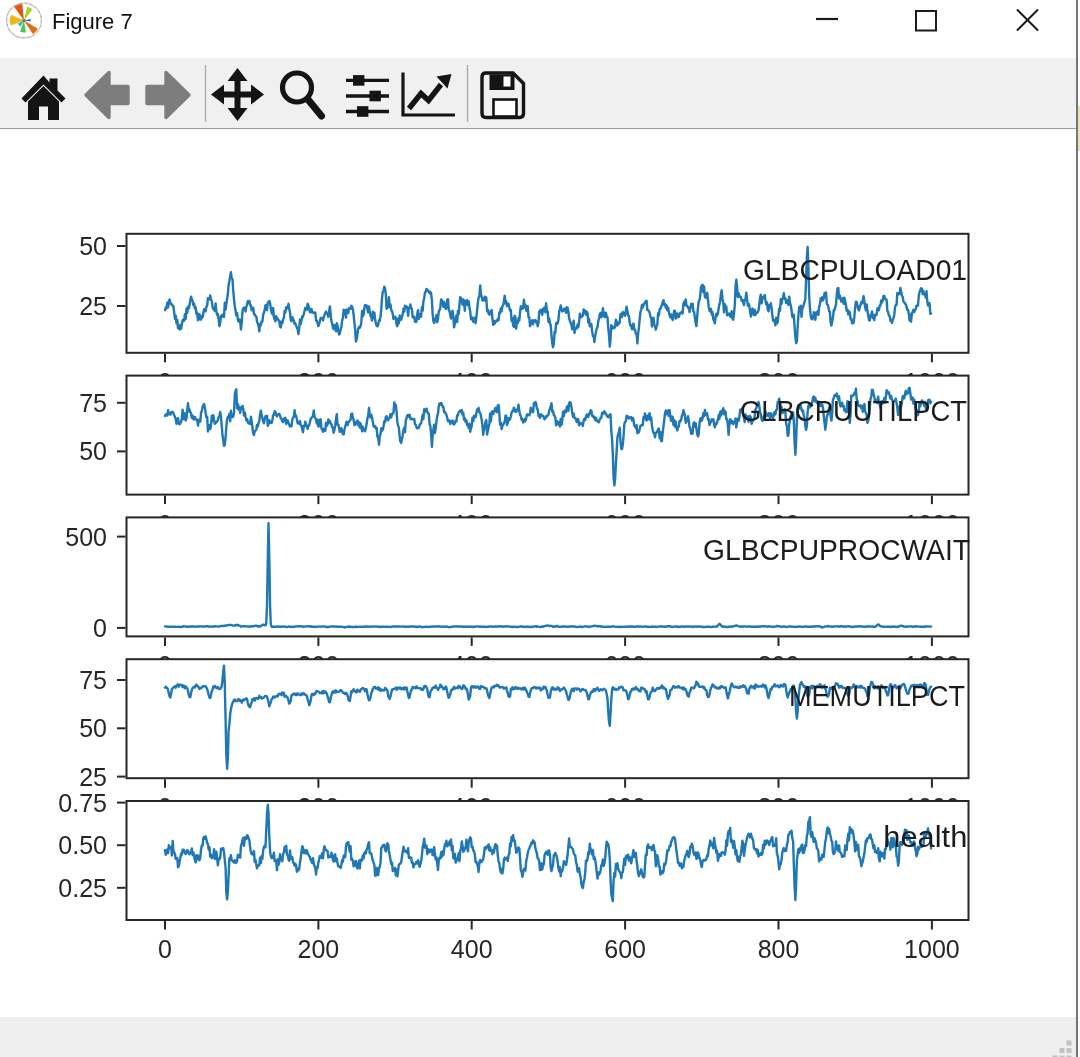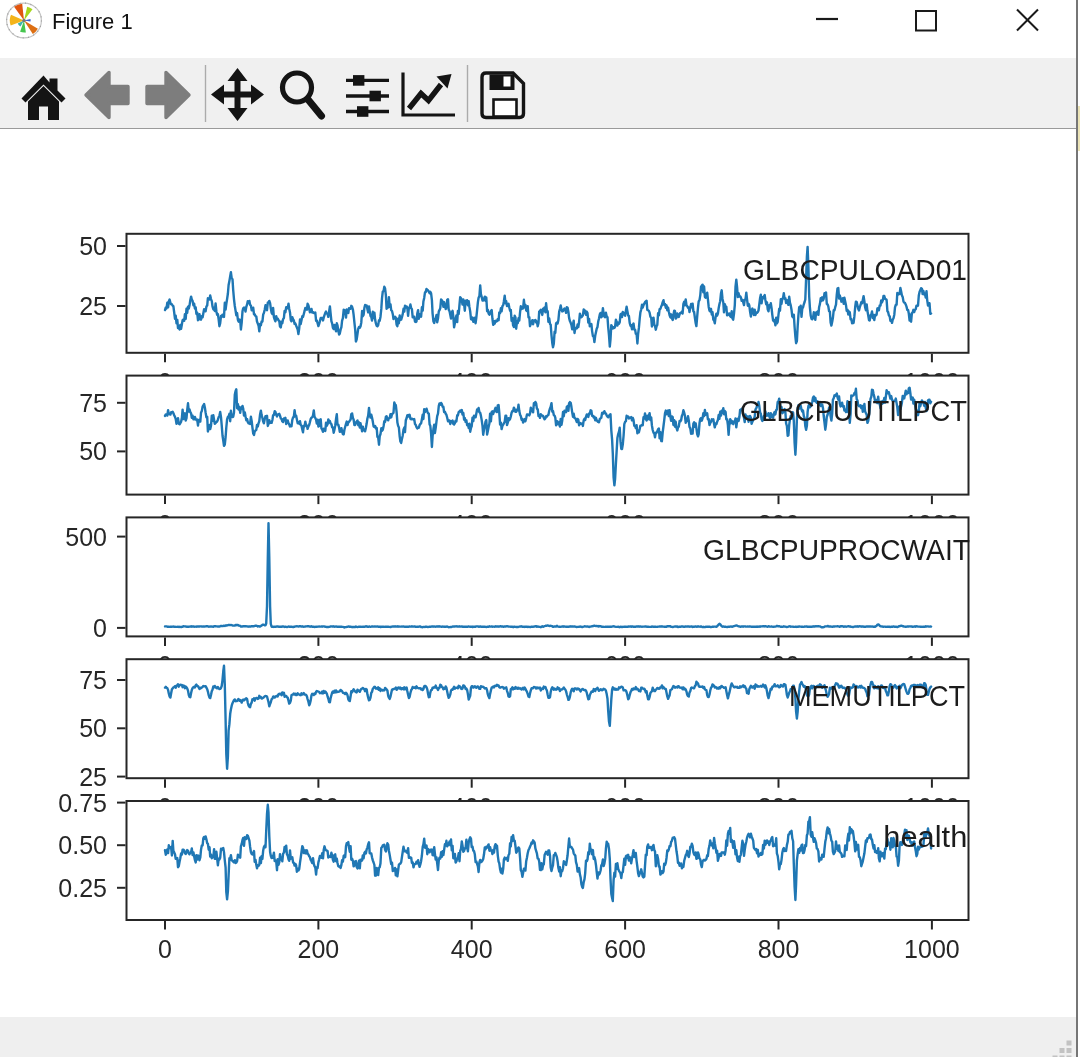--- a/index.html
+++ b/index.html
@@ -23,21 +23,21 @@
 <circle cx="24" cy="20.5" r="17.4" fill="none" stroke="#9f9f9f" stroke-width="1.2" stroke-dasharray="1 4.5"></circle>
 <path d="M24.0,20.5 L22.2,3.7 A16.9,16.9 0 0 0 14.1,6.8 Z" fill="#e1560f"></path>
 <path d="M24.0,20.5 L11.0,14.7 A14.2,14.2 0 0 0 10.7,25.6 Z" fill="#f4b41a"></path>
 <path d="M24.0,20.5 L32.5,9.2 A14.2,14.2 0 0 0 27.2,6.7 Z" fill="#a6d71c"></path>
 <path d="M24.0,20.5 L30.5,21.6 A6.6,6.6 0 0 0 30.5,19.1 Z" fill="#3a63d2"></path>
 <path d="M24.0,20.5 L32.8,34.1 A16.2,16.2 0 0 0 37.9,28.8 Z" fill="#dd6f13"></path>
 <path d="M24.0,20.5 L20.1,31.8 A12.0,12.0 0 0 0 25.9,32.4 Z" fill="#47c64f"></path>
 <path d="M24.0,20.5 L17.7,23.6 A7.0,7.0 0 0 0 20.5,26.6 Z" fill="#3fb3a8"></path>
 <circle cx="24" cy="20.5" r="1.7" fill="#777"></circle>
 </svg>
-<div class="title">Figure 1</div>
+<div class="title">Figure 7</div>
 <svg width="290" height="45" viewBox="790 0 290 45" style="position:absolute;left:790px;top:0">
 <line x1="816" y1="19" x2="838" y2="19" stroke="#1a1a1a" stroke-width="2.2"></line>
 <rect x="916" y="11" width="20" height="19.5" fill="none" stroke="#1a1a1a" stroke-width="2"></rect>
 <line x1="1017" y1="9.5" x2="1038" y2="30.5" stroke="#1a1a1a" stroke-width="2"></line>
 <line x1="1038" y1="9.5" x2="1017" y2="30.5" stroke="#1a1a1a" stroke-width="2"></line>
 </svg>
 <svg width="560" height="70" viewBox="0 58 560 70" style="position:absolute;left:0;top:58px">
 <path d="M43.5,75.5 L21.5,98.5 L25.5,102.5 L43.5,84.5 L61.5,102.5 L65.5,98.5 L57.5,90.5 L57.5,78.5 L49.5,78.5 L49.5,82.5 Z" fill="#141414"></path>
 <path d="M28,101.5 L43.5,86 L59,101.5 L59,120 L48,120 L48,106.5 L39,106.5 L39,120 L28,120 Z" fill="#141414"></path>
 <path d="M86,95 L109,72.5 L109,86.5 L128,86.5 L128,103.5 L109,103.5 L109,117.5 Z" fill="#7d7d7d" stroke="#7d7d7d" stroke-width="3.4" stroke-linejoin="round"></path>

